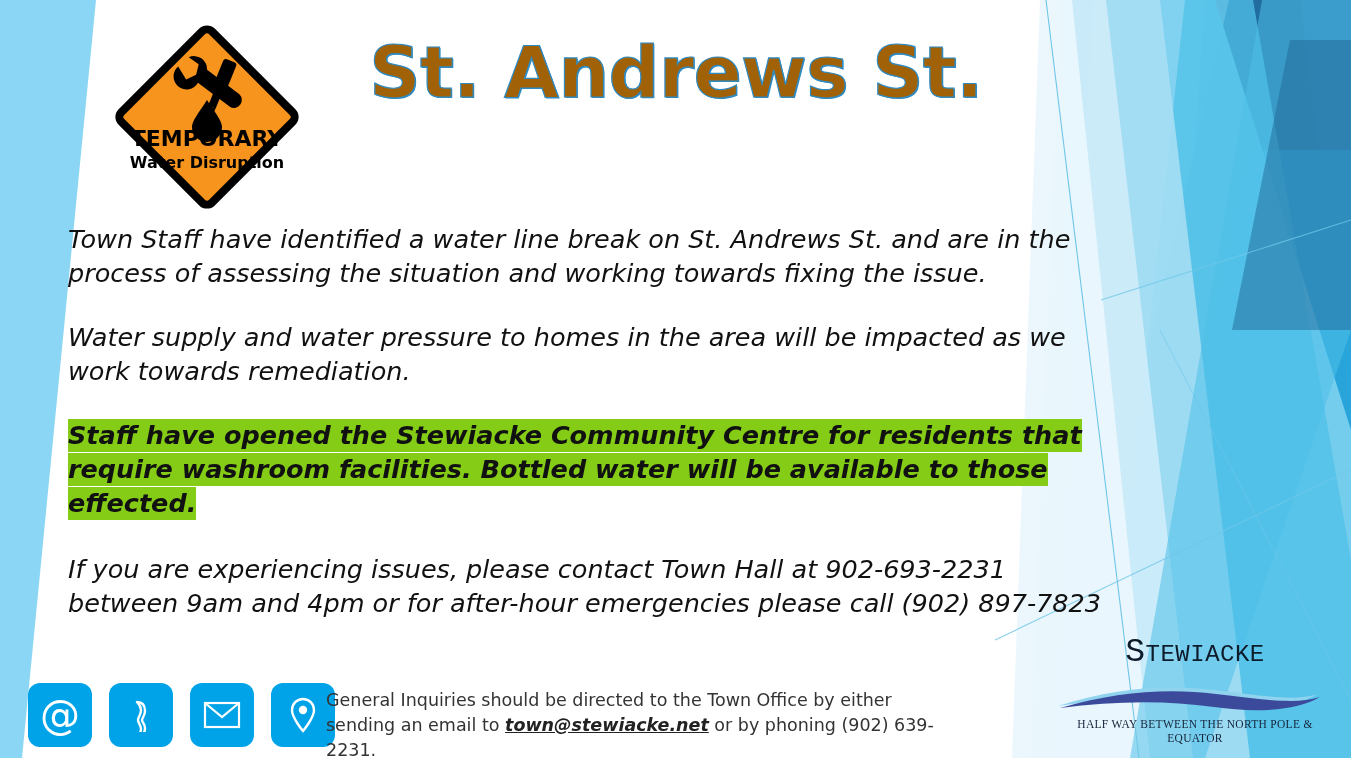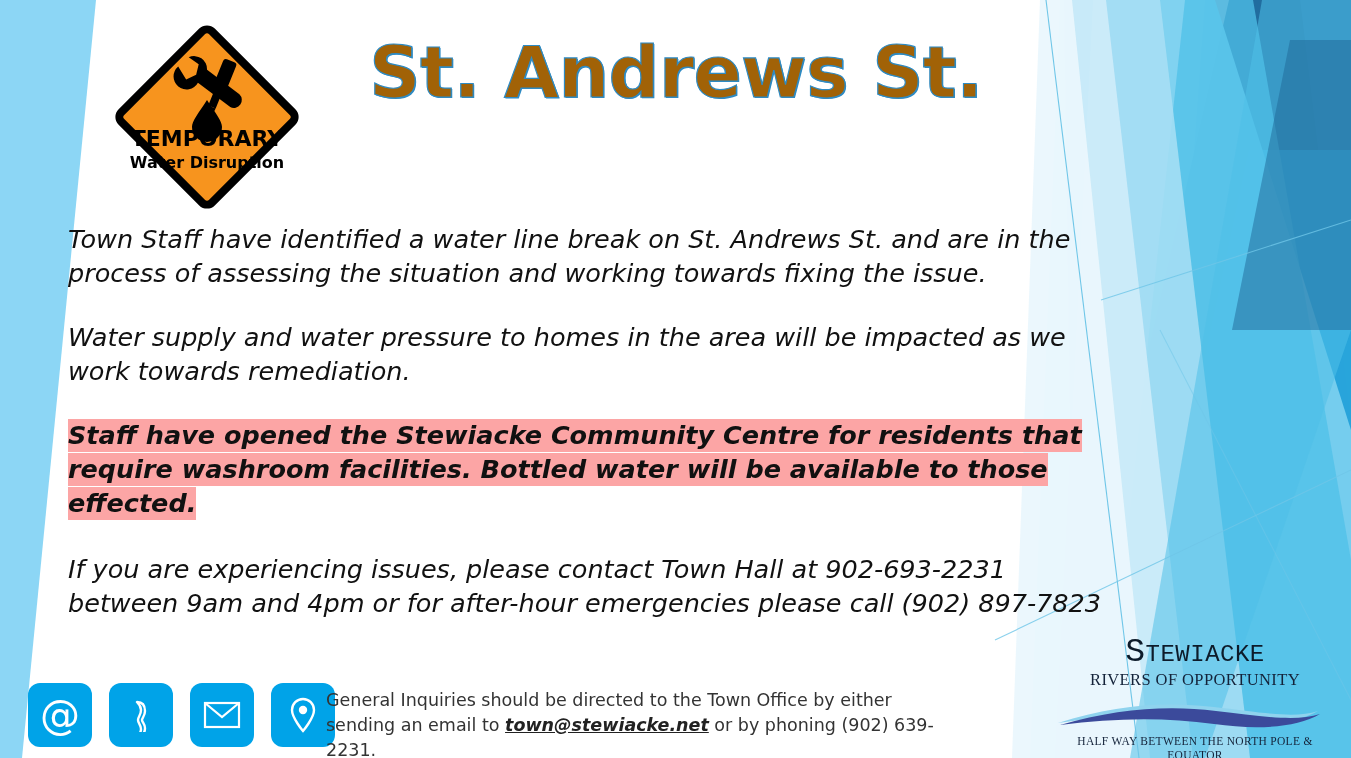--- a/index.html
+++ b/index.html
@@ -69,21 +69,21 @@
     line-height: 34px;
     color: #111111;
     margin: 0 0 30px 0;
   }
   .para:last-child { margin-bottom: 0; }
   .para.highlight {
     font-weight: bold;
     margin-bottom: 32px;
   }
   .para.highlight .hl {
-    background: #fca5a5;
+    background: #84cc16;
     box-decoration-break: clone;
     -webkit-box-decoration-break: clone;
     padding: 1px 0 2px 0;
   }
 
   
   #footer-icons {
     position: absolute;
     left: 28px;
     top: 683px;
@@ -246,21 +246,20 @@
       </svg>
     </div>
   </div>
 
   <div id="footer-text">
     <span>General Inquiries should be directed to the Town Office by either sending an email to </span><a class="email" href="#">town@stewiacke.net</a><span> or by phoning (902) 639-2231.</span>
   </div>
 
   <div id="town-logo">
     <div class="logo-name"><span>S</span><span class="sc">TEWIACKE</span></div>
-    <div class="logo-tag"><span>R</span><span>IVERS OF </span><span>O</span><span>PPORTUNITY</span></div>
     <div class="logo-wave">
       <svg width="268" height="40" viewBox="0 0 268 40" aria-hidden="true">
         <path d="M4 32 C60 14 110 10 160 16 C205 21 240 28 264 20 C240 34 200 36 158 30 C108 23 58 24 4 32 z" fill="#8FD3EE"></path>
         <path d="M6 34 C62 18 112 14 162 20 C206 25 242 31 266 23 C242 37 202 39 160 33 C110 26 60 27 6 34 z" fill="#3B4A9B"></path>
       </svg>
     </div>
     <div class="logo-sub">HALF WAY BETWEEN THE NORTH POLE &amp; EQUATOR</div>
   </div>
 
 </div>

